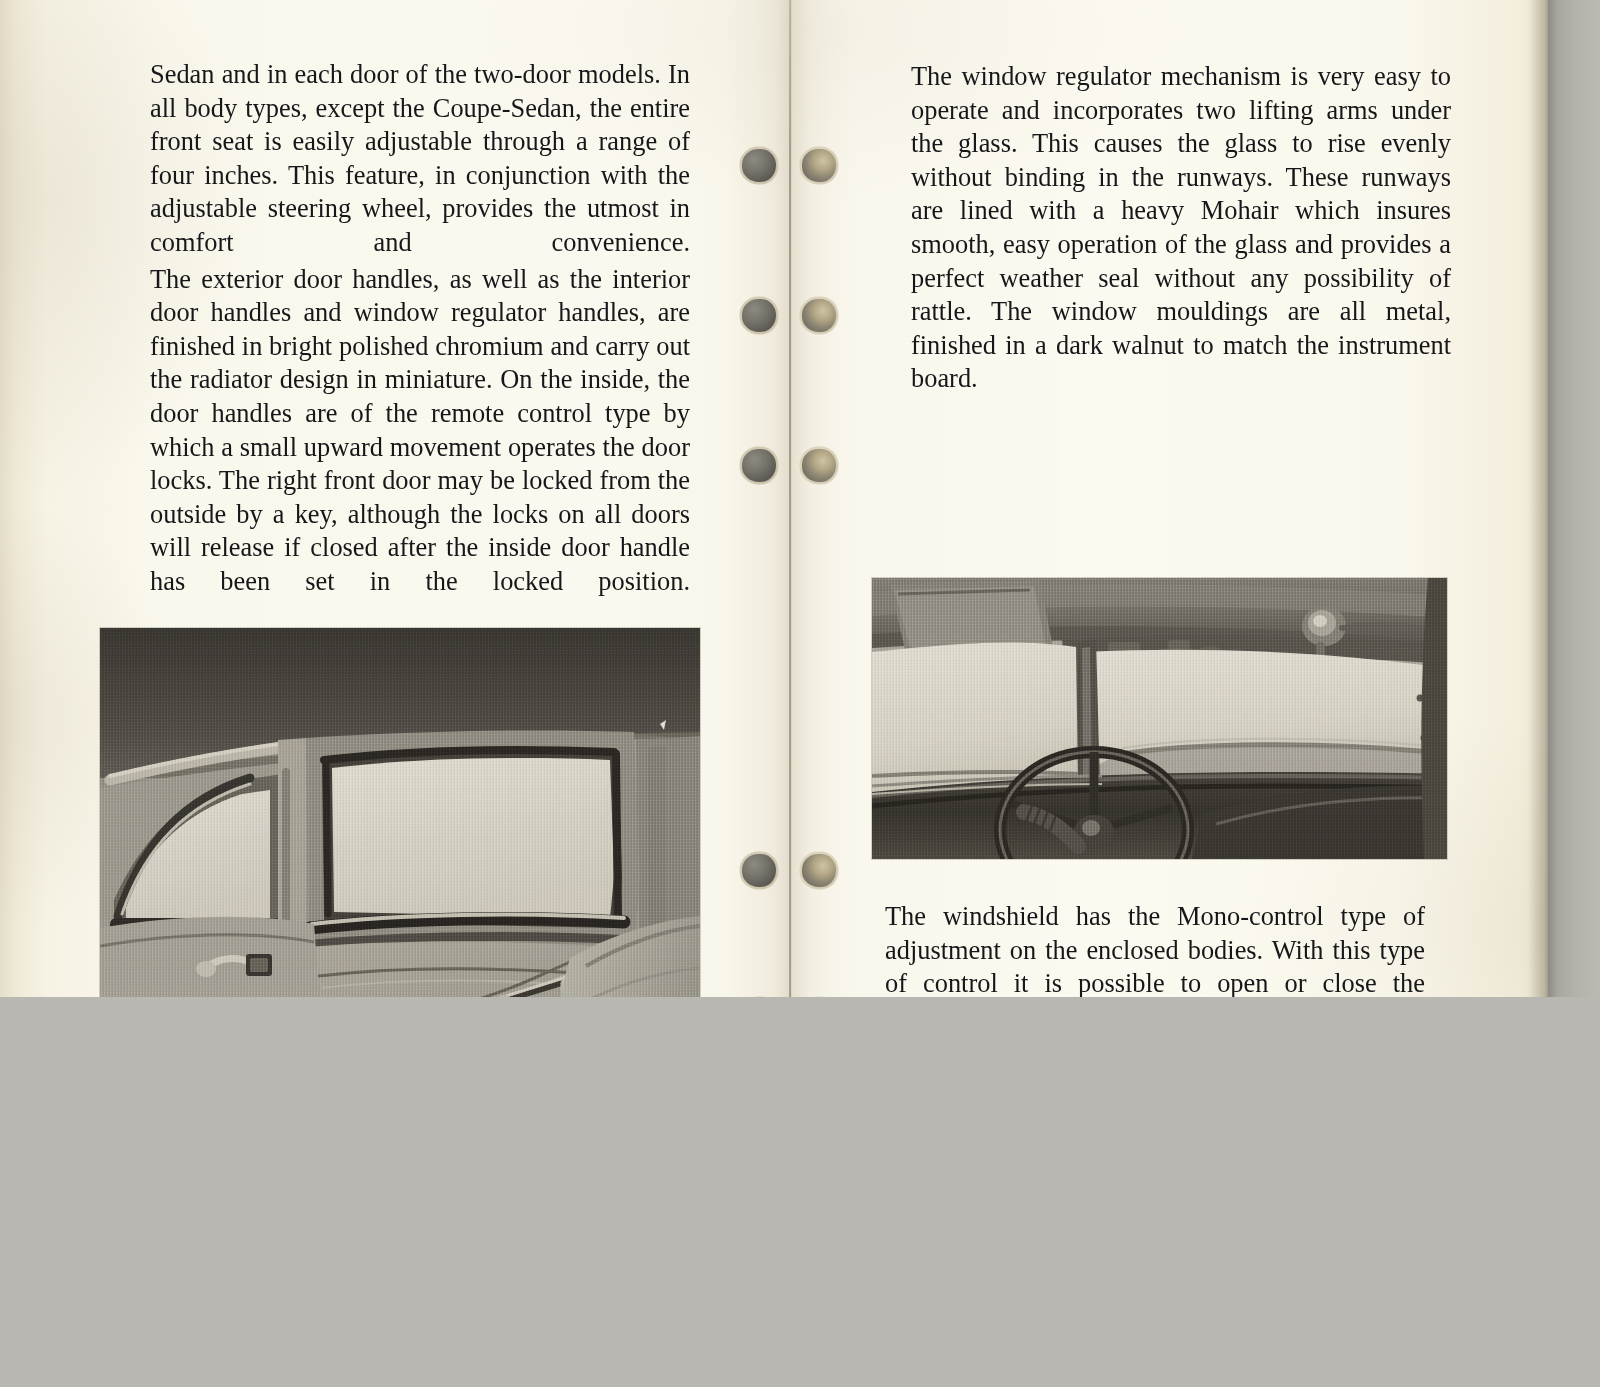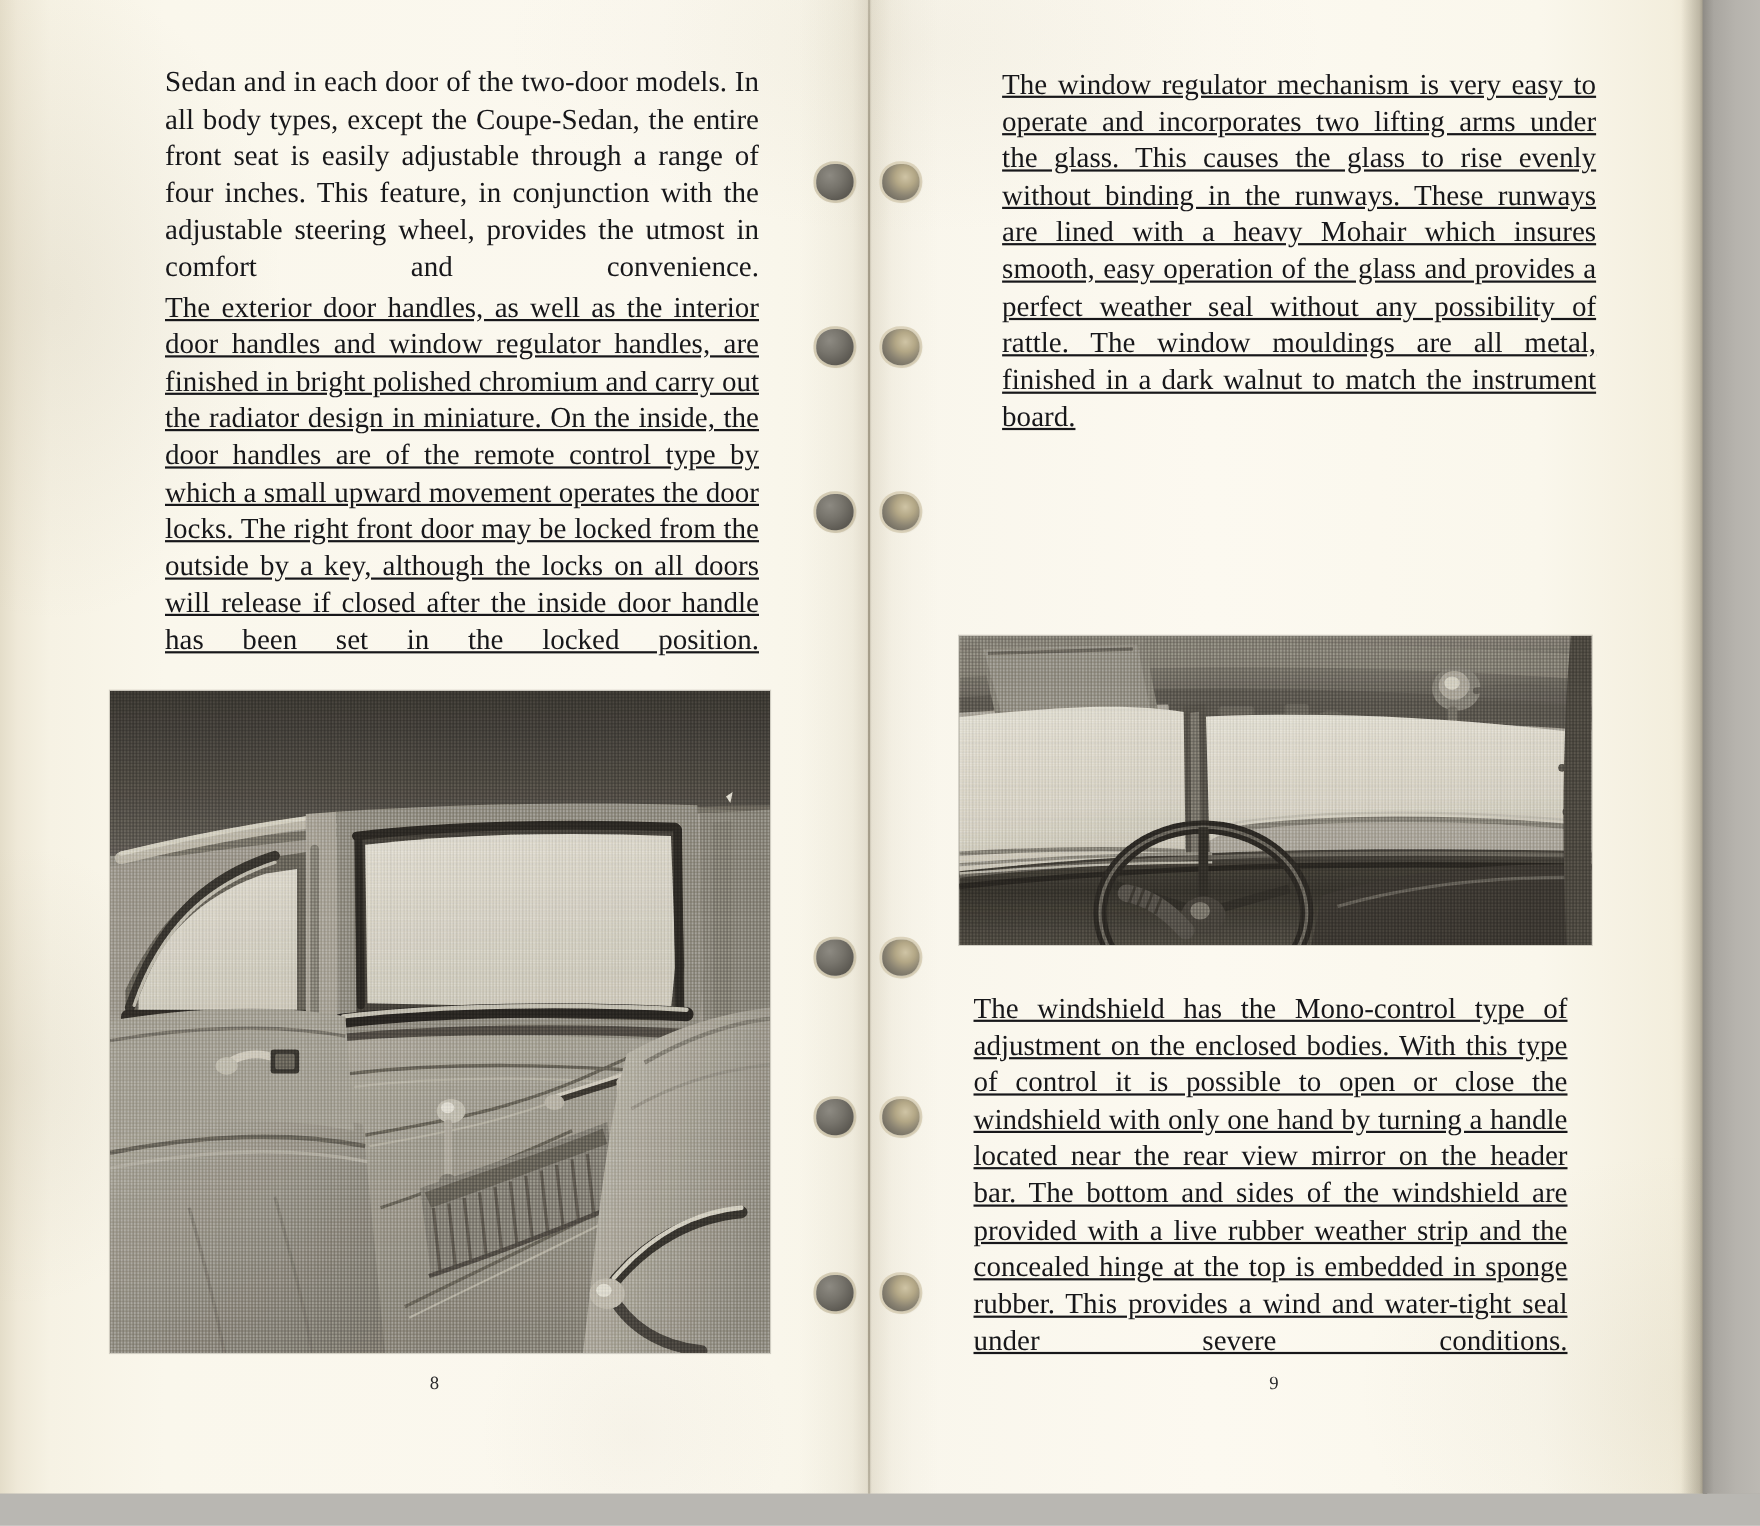--- a/index.html
+++ b/index.html
@@ -9,21 +9,21 @@
     background: #b9b7b2;
   }
   body {
     font-family: "Liberation Serif", "DejaVu Serif", serif;
   }
 
   
   #scan {
     position: relative;
     width: 1600px;
-    height: 1358px;
+    height: 997px;
     overflow: hidden;
     background: #b0aeaa;
   }
 
   
   .paper {
     position: absolute;
     top: 0;
     left: 0;
     width: 1548px;
@@ -123,21 +123,21 @@
     line-height: 33.6px;
     color: #17171a;
     text-align: justify;
     text-justify: inter-word;
     -webkit-font-smoothing: antialiased;
   }
   .col p {
     margin: 0 0 3px 0;
     text-align: justify;
   }
-  .col p:last-child { margin-bottom: 0; text-decoration: underline; }
+  .col p:last-child { margin-bottom: 0; }
   
   .col p.fulljust { text-align-last: justify; }
 
   #left-col  { left: 150px;  top: 58px;  width: 540px; }
   #right-col-top { left: 911px; top: 60px; width: 540px; }
   #right-col-bottom { left: 885px; top: 900px; width: 540px; }
 
   .folio {
     position: absolute;
     font-size: 17px;

